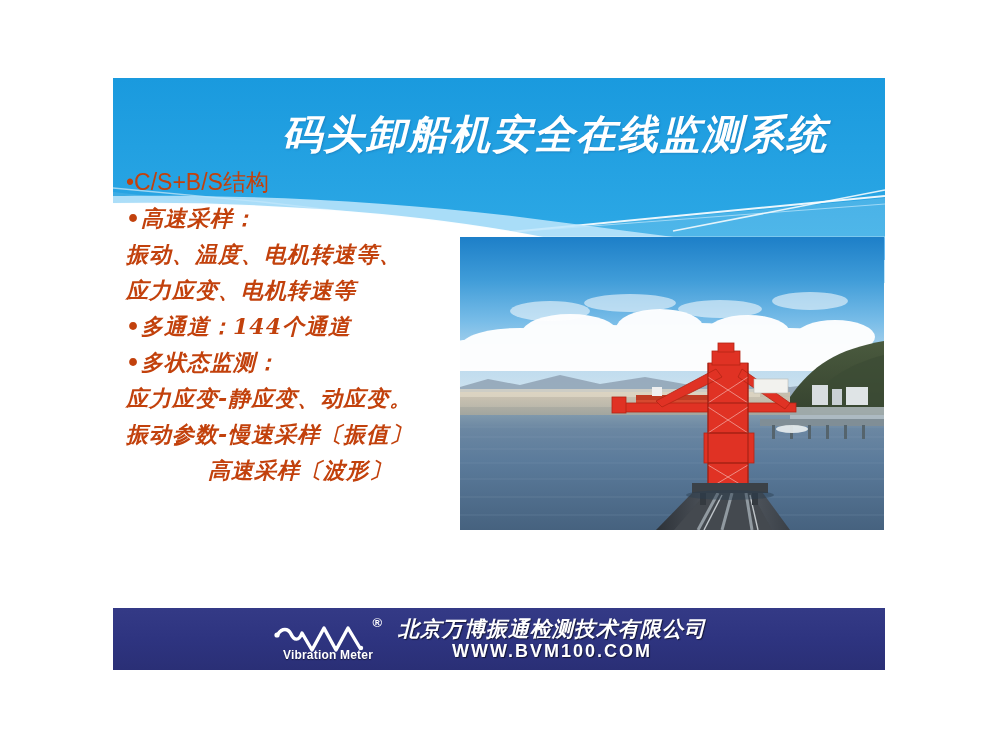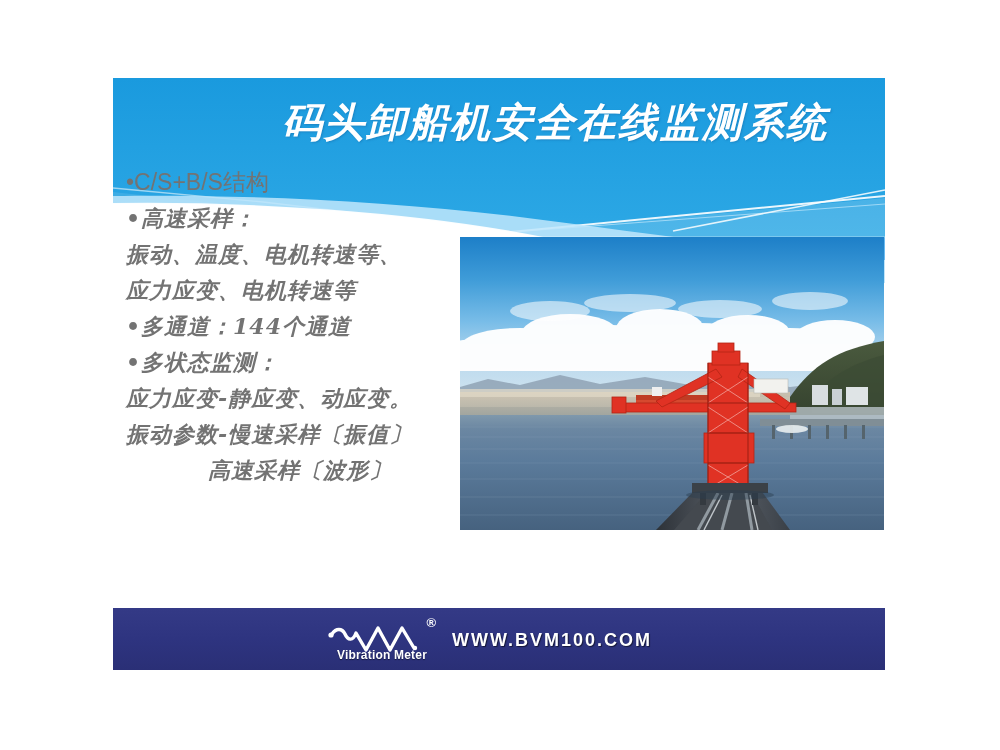--- a/index.html
+++ b/index.html
@@ -67,41 +67,41 @@
     top: 0;
     width: 100%;
     height: 100%;
     pointer-events: none;
   }
 
   
   #slide-title {
     position: absolute;
     left: 113px;
-    top: 96px;
+    top: 108px;
     width: 884px;
     text-align: center;
     color: #ffffff;
     font-family: "DejaVu Serif", "Liberation Serif", serif;
     font-weight: bold;
     font-size: 40px;
     letter-spacing: 2px;
     font-style: italic;
     line-height: 1.28;
     text-shadow: 1px 1px 2px rgba(20,90,150,0.35);
     white-space: nowrap;
   }
 
   
   #bullet-list {
     position: absolute;
     left: 126px;
     top: 168px;
     width: 340px;
-    color: #737373;
+    color: #c2410c;
     font-family: "DejaVu Serif", "Liberation Serif", serif;
     font-weight: bold;
     font-style: italic;
   }
   .bullet-row {
     display: block;
     white-space: nowrap;
     line-height: 1.0;
   }
   .b-latin {
@@ -426,19 +426,20 @@
                    L 76 12
                    L 88 32" fill="none" stroke="#ffffff" stroke-width="3.4" stroke-linecap="round" stroke-linejoin="round"></path>
           <circle cx="5" cy="19" r="2.6" fill="#ffffff"></circle>
           <circle cx="89" cy="32" r="2.2" fill="#ffffff"></circle>
         </svg>
         <div id="logo-reg">®</div>
         <div id="logo-wordmark">Vibration Meter</div>
       </div>
 
       <div id="footer-text">
+        <div id="company-name">北京万博振通检测技术有限公司</div>
         <div id="company-url">WWW.BVM100.COM</div>
       </div>
 
     </div>
   </div>
 
 </div>
 
 </body></html>

